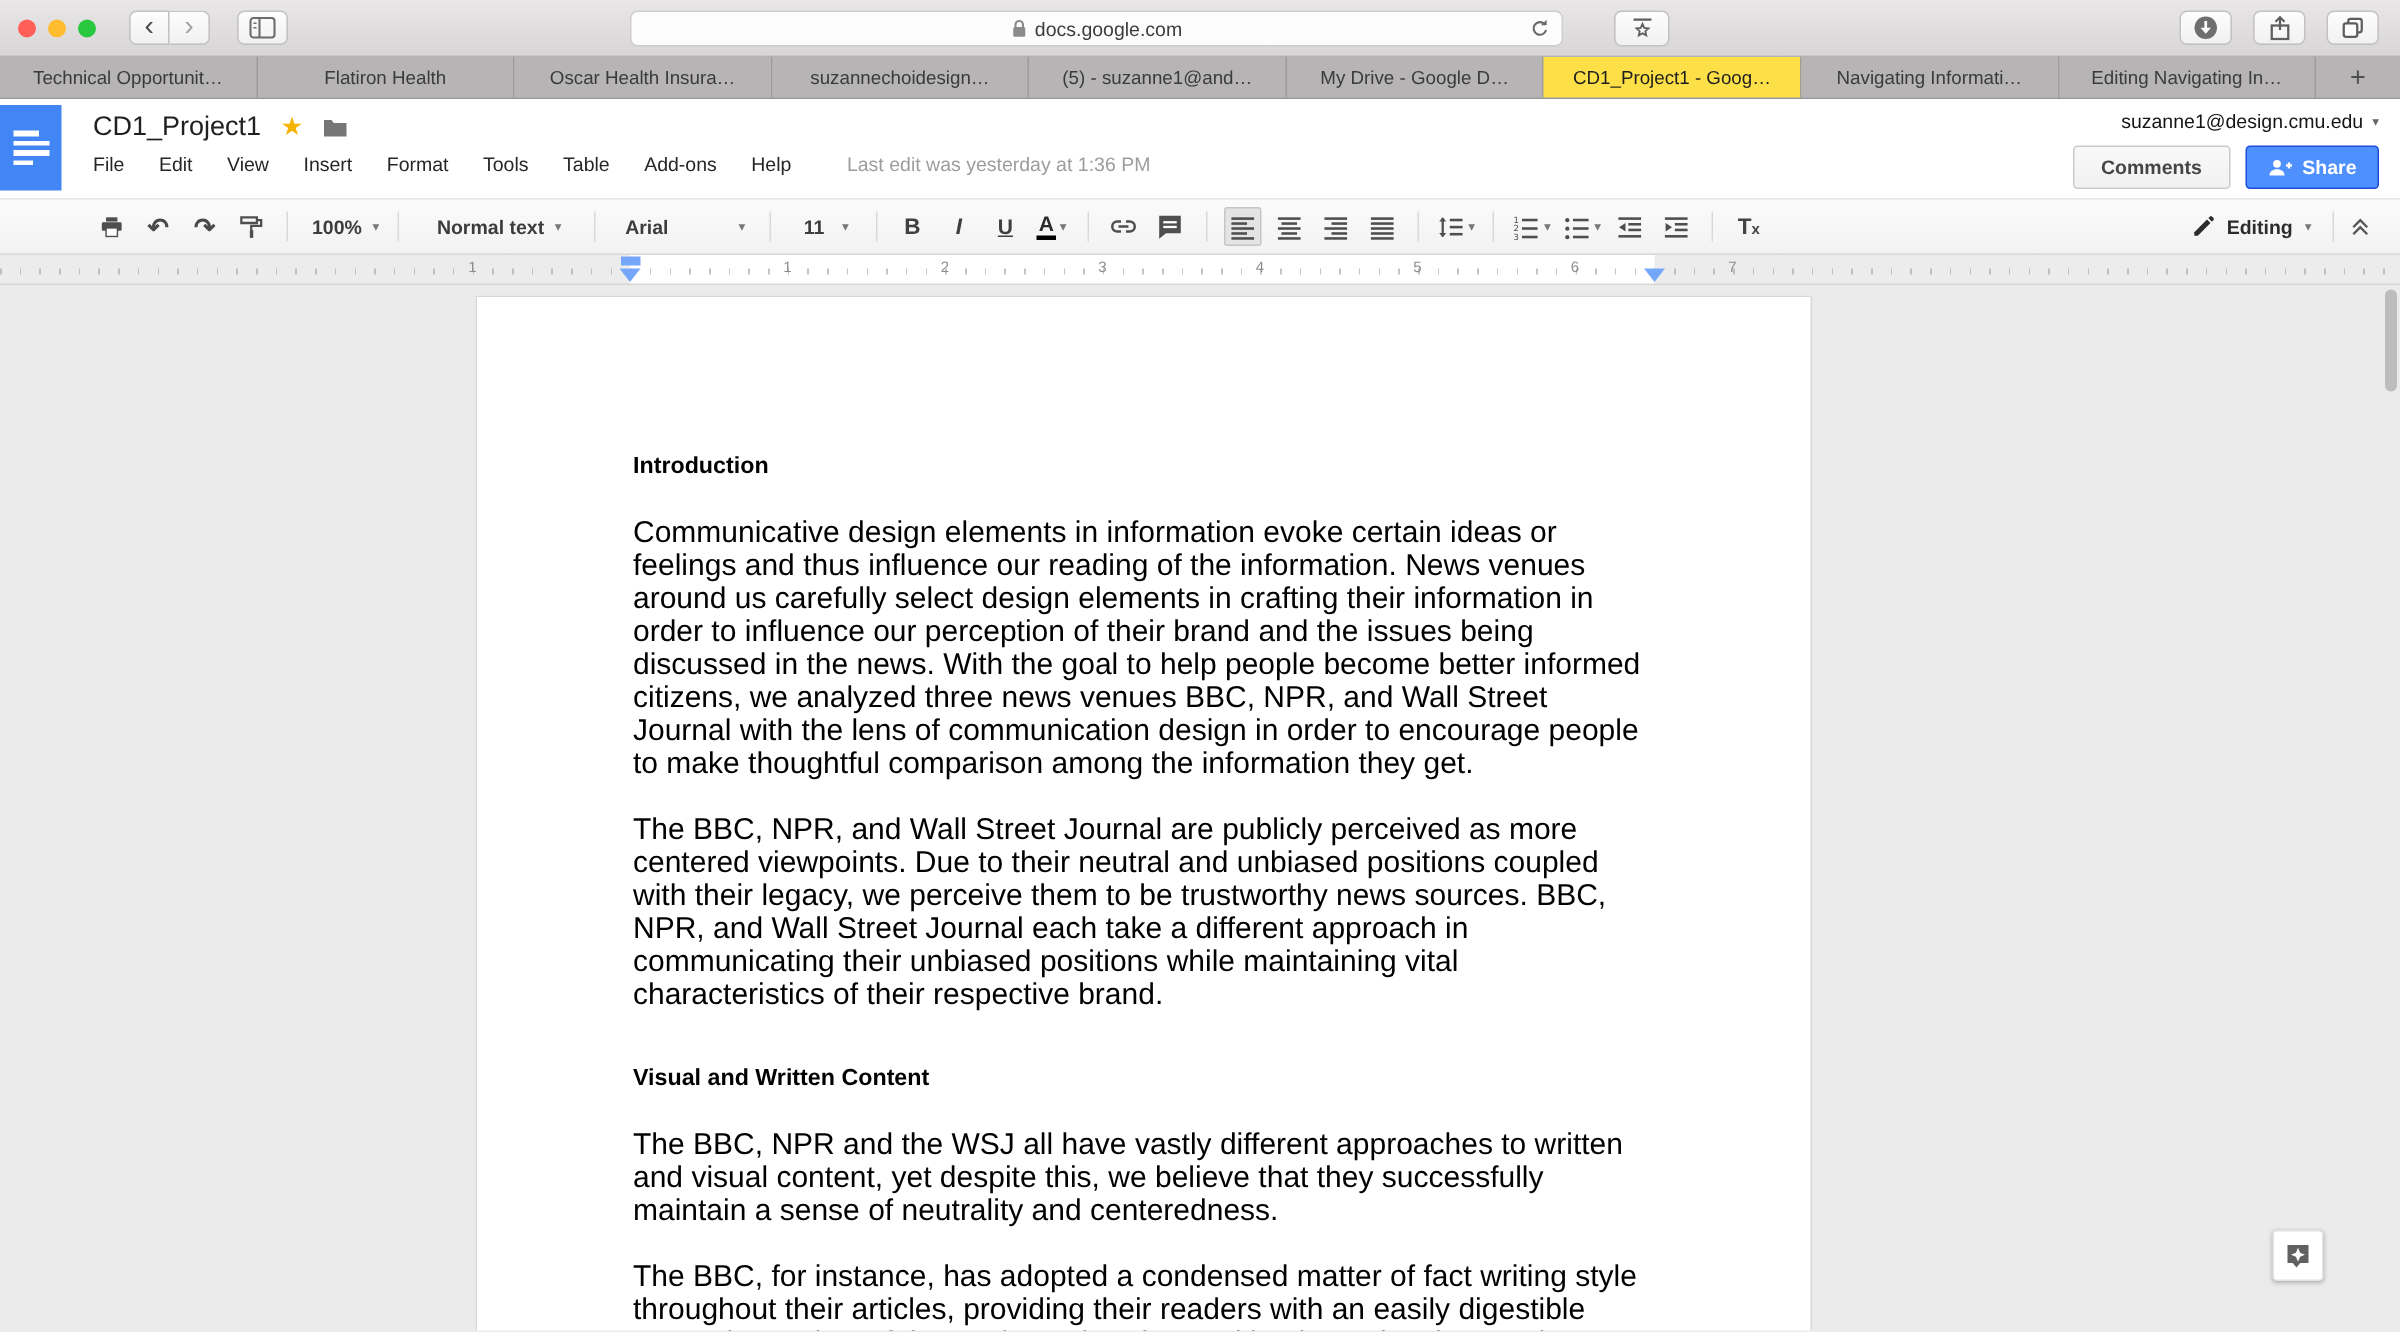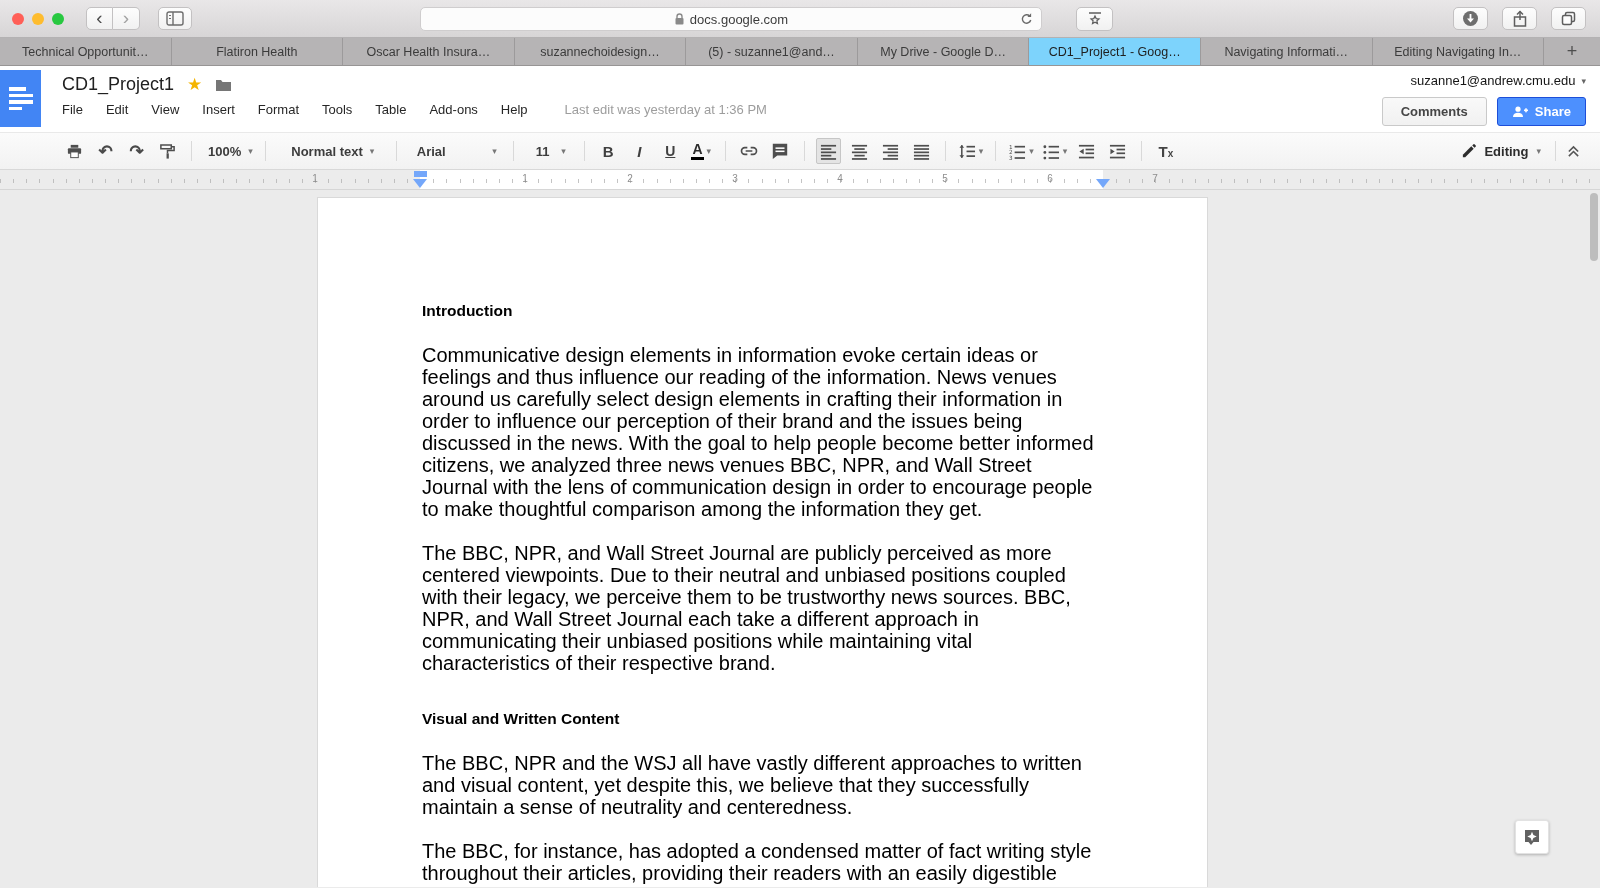--- a/index.html
+++ b/index.html
@@ -35,21 +35,21 @@
     background:linear-gradient(#fdfdfd,#f1f1f1); border:1px solid #c3c1c2;
     display:flex; align-items:center; justify-content:center; }
   .tb-right { position:absolute; right:14px; top:7px; display:flex; gap:14px; }
   .tb-right .chrome-btn { border-radius:5px; width:35px; }
 
   
   .tabbar { display:flex; height:28px; background:#b3b1b2; border-bottom:1px solid #979595;justify-content:center; }
   .tab { flex:1; display:flex; align-items:center; justify-content:center;
     font-size:12.5px; color:#3b3b3b; background:#b6b4b5; border-right:1px solid #9c9a9b;
     white-space:nowrap; overflow:hidden; }
-  .tab.active { background:#7dd3fc; color:#1f1f1f; }
+  .tab.active { background:#fde047; color:#1f1f1f; }
   .newtab-btn { width:56px; display:flex; align-items:center; justify-content:center;
     font-size:18px; color:#4e4e4e; background:#b6b4b5; }
 
   
   .docs-header { position:relative; height:66px; background:#ffffff; }
   .docs-icon { position:absolute; left:0; top:4px; width:41px; height:57px;
     background:var(--docs-icon-blue); display:flex; align-items:center; justify-content:center; }
   .docs-icon-lines { width:24px; display:flex; flex-direction:column; gap:3px; }
   .docs-icon-lines i { display:block; height:3.5px; background:#fff; }
   .docs-icon-lines i:nth-child(1){ width:17px; }
@@ -263,21 +263,21 @@
             <span class="menu-item">Tools</span>
             <span class="menu-item">Table</span>
             <span class="menu-item">Add-ons</span>
             <span class="menu-item">Help</span>
           </span>
         <span class="last-edit">Last edit was yesterday at 1:36 PM</span>
       </div>
     </div>
     <div class="header-right">
       <div class="account">
-        <span>suzanne1@andrew.cmu.edu</span>
+        <span>suzanne1@design.cmu.edu</span>
         <span class="caret">▾</span>
       </div>
       <div class="hdr-actions">
         <div class="btn-comments">
           <span>Comments</span>
         </div>
         <div class="btn-share">
           <svg width="16" height="12" viewBox="0 0 16 12">
             <circle cx="6" cy="3.2" r="2.6" fill="#fff"></circle>
             <path d="M1 11 c0-2.8 2.2-4.2 5-4.2 s5 1.4 5 4.2 z" fill="#fff"></path>

